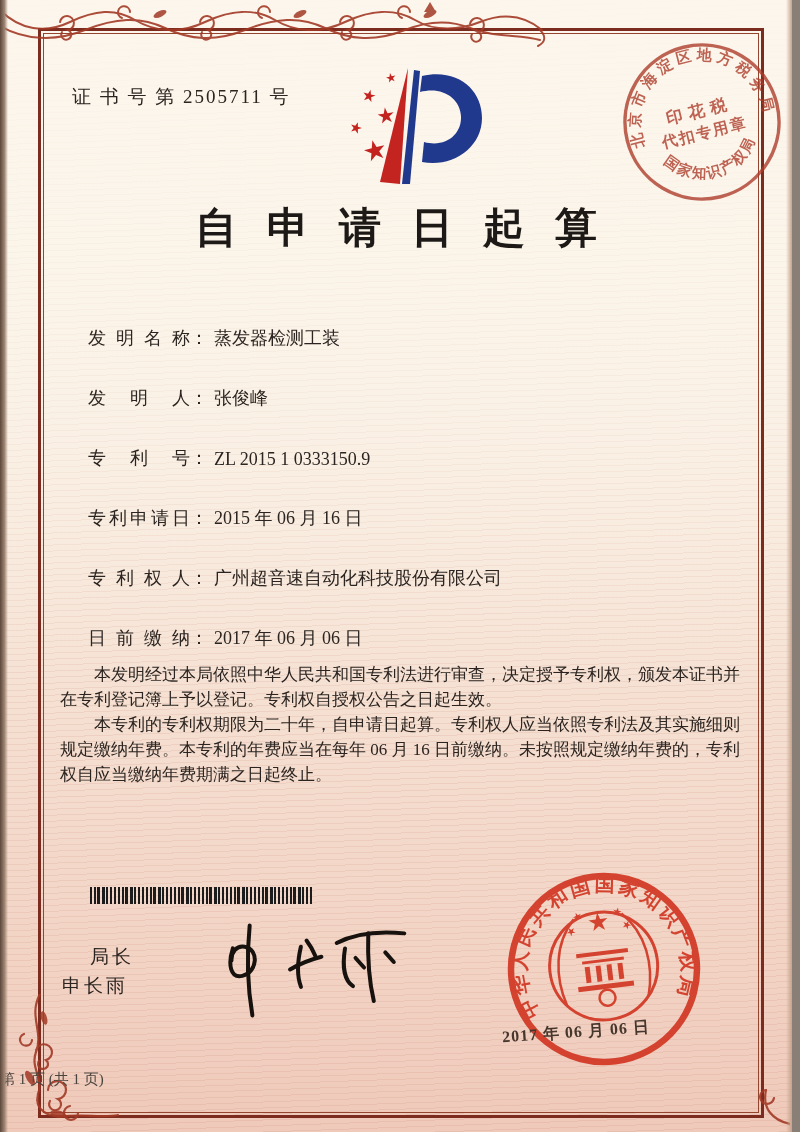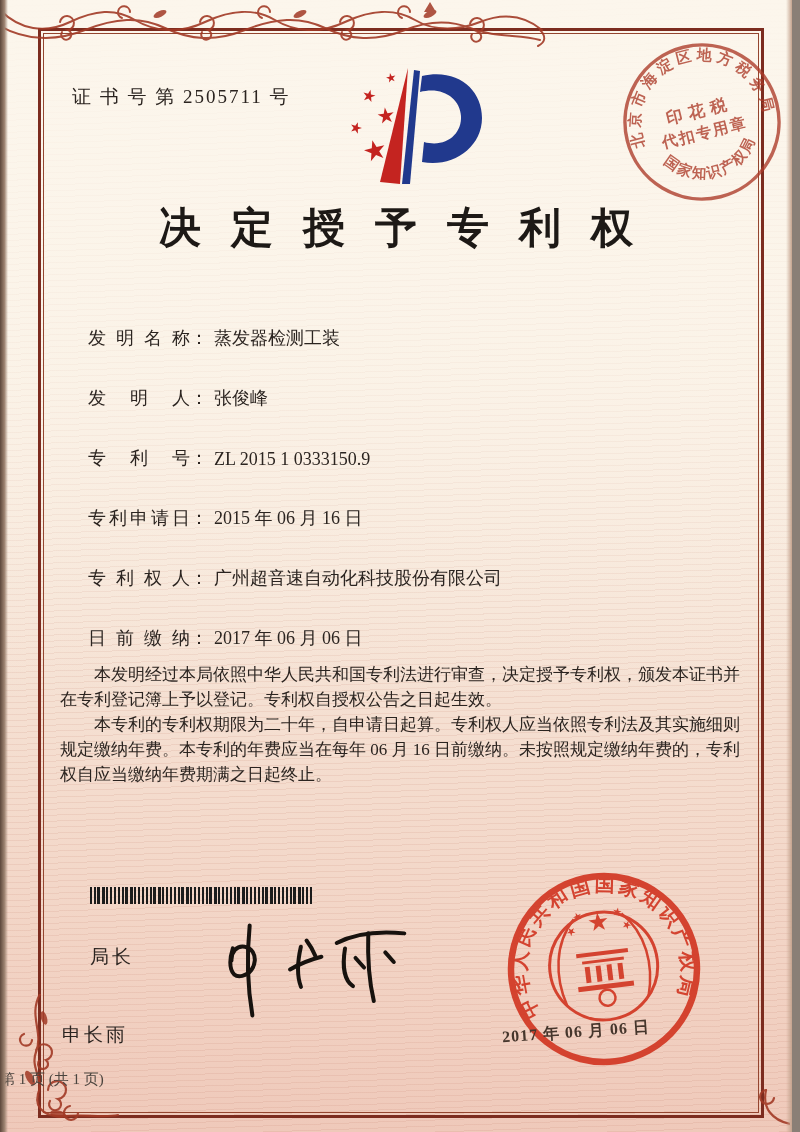--- a/index.html
+++ b/index.html
@@ -28,21 +28,21 @@
   .frow{display:flex;align-items:flex-end;margin-bottom:36px;}
   .flabel{display:inline-block;width:102px;text-align:justify;text-align-last:justify;}
   .fcolon{margin-right:6px;}
   .body-text{position:absolute;left:60px;top:662px;width:688px;font-size:17px;line-height:25px;z-index:3;}
   .body-text p{margin:0;text-indent:2em;}
   .barcode{position:absolute;left:90px;top:887px;width:222px;height:17px;z-index:3;
     background:
       repeating-linear-gradient(90deg,#1c1c1c 0px,#1c1c1c 2px,rgba(0,0,0,0) 2px,rgba(0,0,0,0) 4px),
       repeating-linear-gradient(90deg,#1c1c1c 0px,#1c1c1c 1px,rgba(0,0,0,0) 1px,rgba(0,0,0,0) 7px);}
   .director-title{position:absolute;left:62px;top:944px;font-size:19px;letter-spacing:3px;z-index:3;margin-left:28px;}
-  .director-name{position:absolute;left:62px;top:1022px;font-size:19px;letter-spacing:3px;z-index:3;}
+  .director-name{position:absolute;left:62px;top:973px;font-size:19px;letter-spacing:3px;z-index:3;}
   .signature{position:absolute;left:210px;top:916px;z-index:4;}
   .office-seal{position:absolute;left:488px;top:856px;z-index:3;}
   .issue-date{position:absolute;left:502px;top:1022px;font-size:16px;letter-spacing:1px;
     color:#46362c;transform:rotate(-4deg);z-index:4;font-weight:bold;}
   .footer{position:absolute;left:0;right:0;top:1070px;text-align:left;font-size:15px;color:#4a443e;z-index:3;}
 </style>
 </head>
 <body>
 
 <svg width="0" height="0" style="position:absolute" aria-hidden="true">
@@ -126,21 +126,21 @@
         <textPath href="#taxTop" startOffset="50%" text-anchor="middle">北京市海淀区地方税务局</textPath>
       </text>
       <text font-size="14.5" letter-spacing="1.5" fill="#ac3a28" font-weight="bold">
         <textPath href="#taxBot" startOffset="50%" text-anchor="middle">国家知识产权局</textPath>
       </text>
       <text x="86" y="80" text-anchor="middle" font-size="16.5" letter-spacing="6" fill="#ac3a28" font-weight="bold">印花税</text>
       <text x="86" y="102" text-anchor="middle" font-size="15.5" letter-spacing="2" fill="#ac3a28" font-weight="bold">代扣专用章</text>
     </g>
   </svg>
 
-  <div class="title">决定授予专利权</div>
+  <div class="title">自申请日起算</div>
 
   <div class="fields">
     <div class="frow">
       <span class="flabel">发明名称</span>
         <span class="fcolon">：</span>
         <span class="fvalue">蒸发器检测工装</span>
     </div>
     <div class="frow">
       <span class="flabel">发明人</span>
         <span class="fcolon">：</span>

